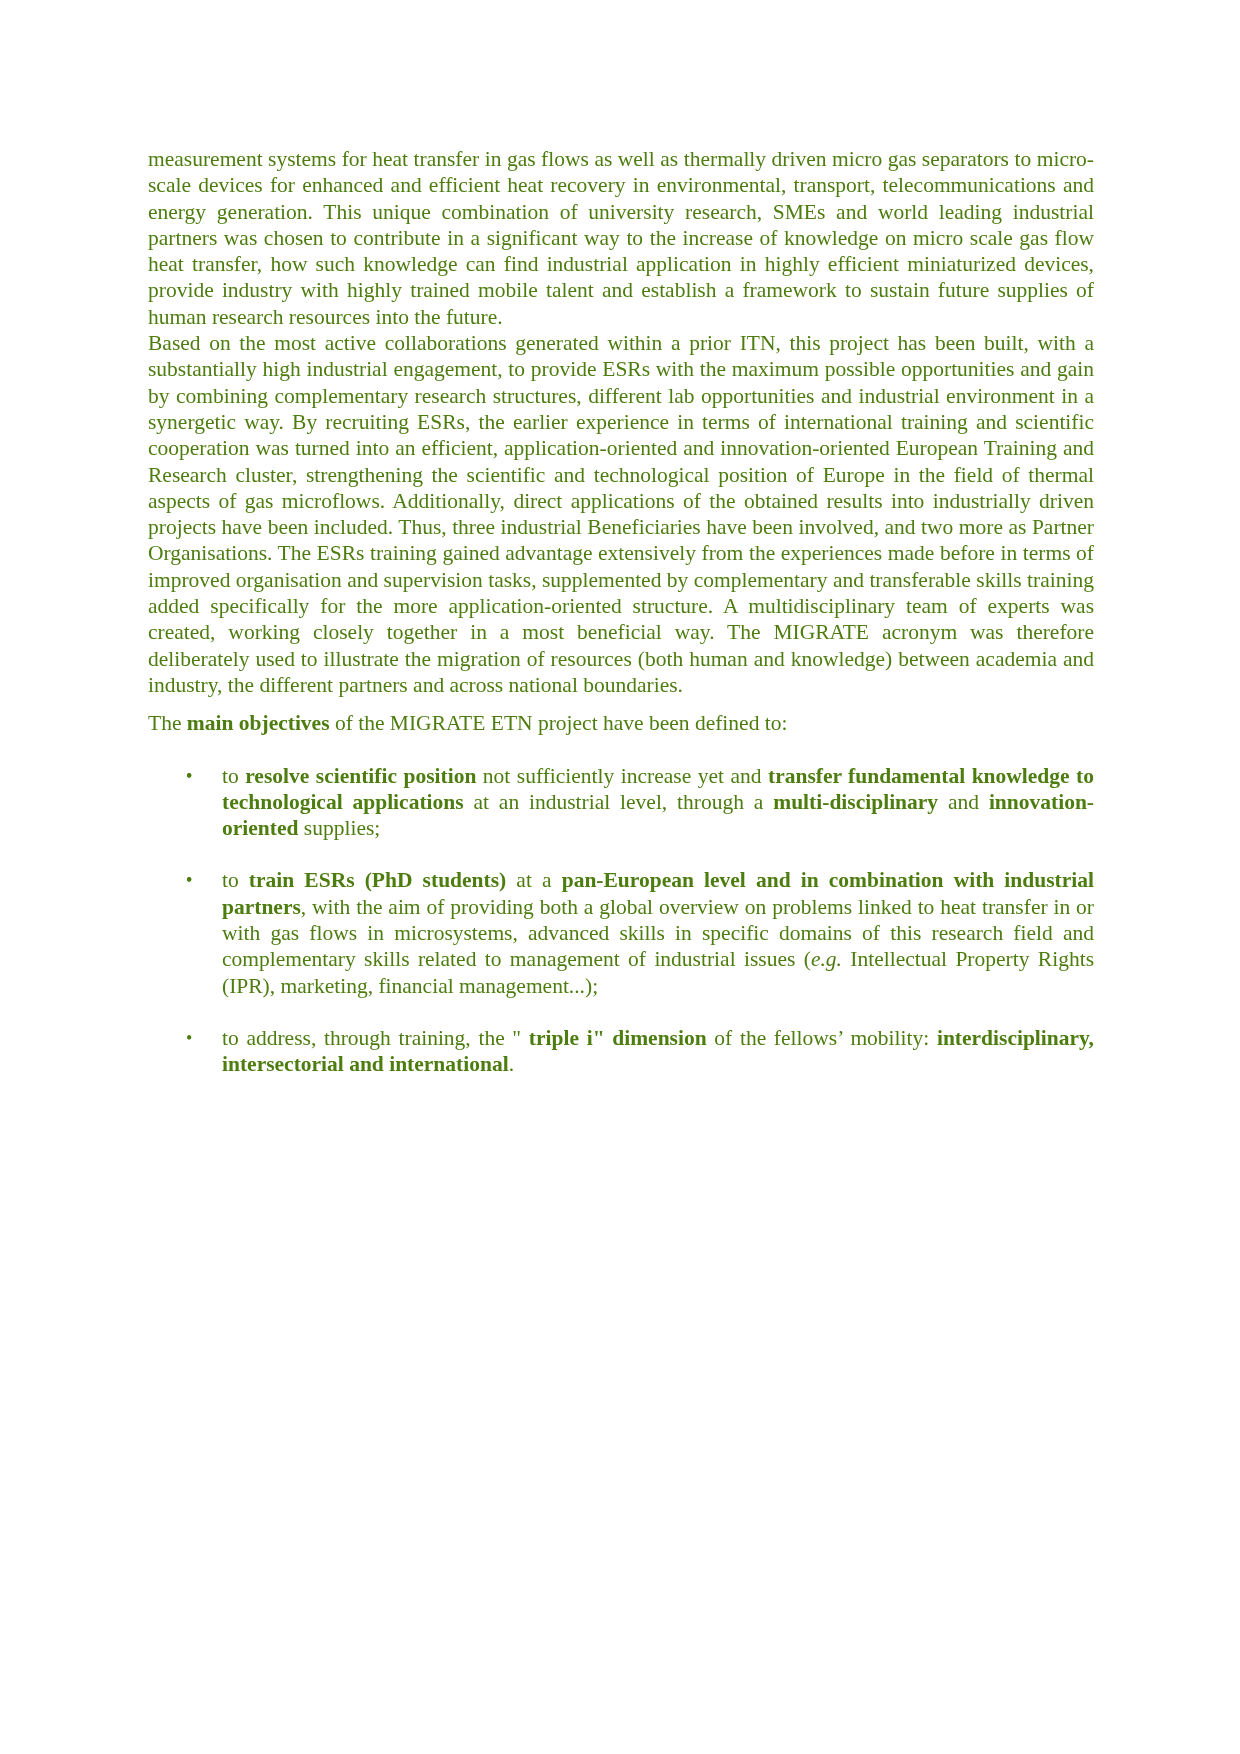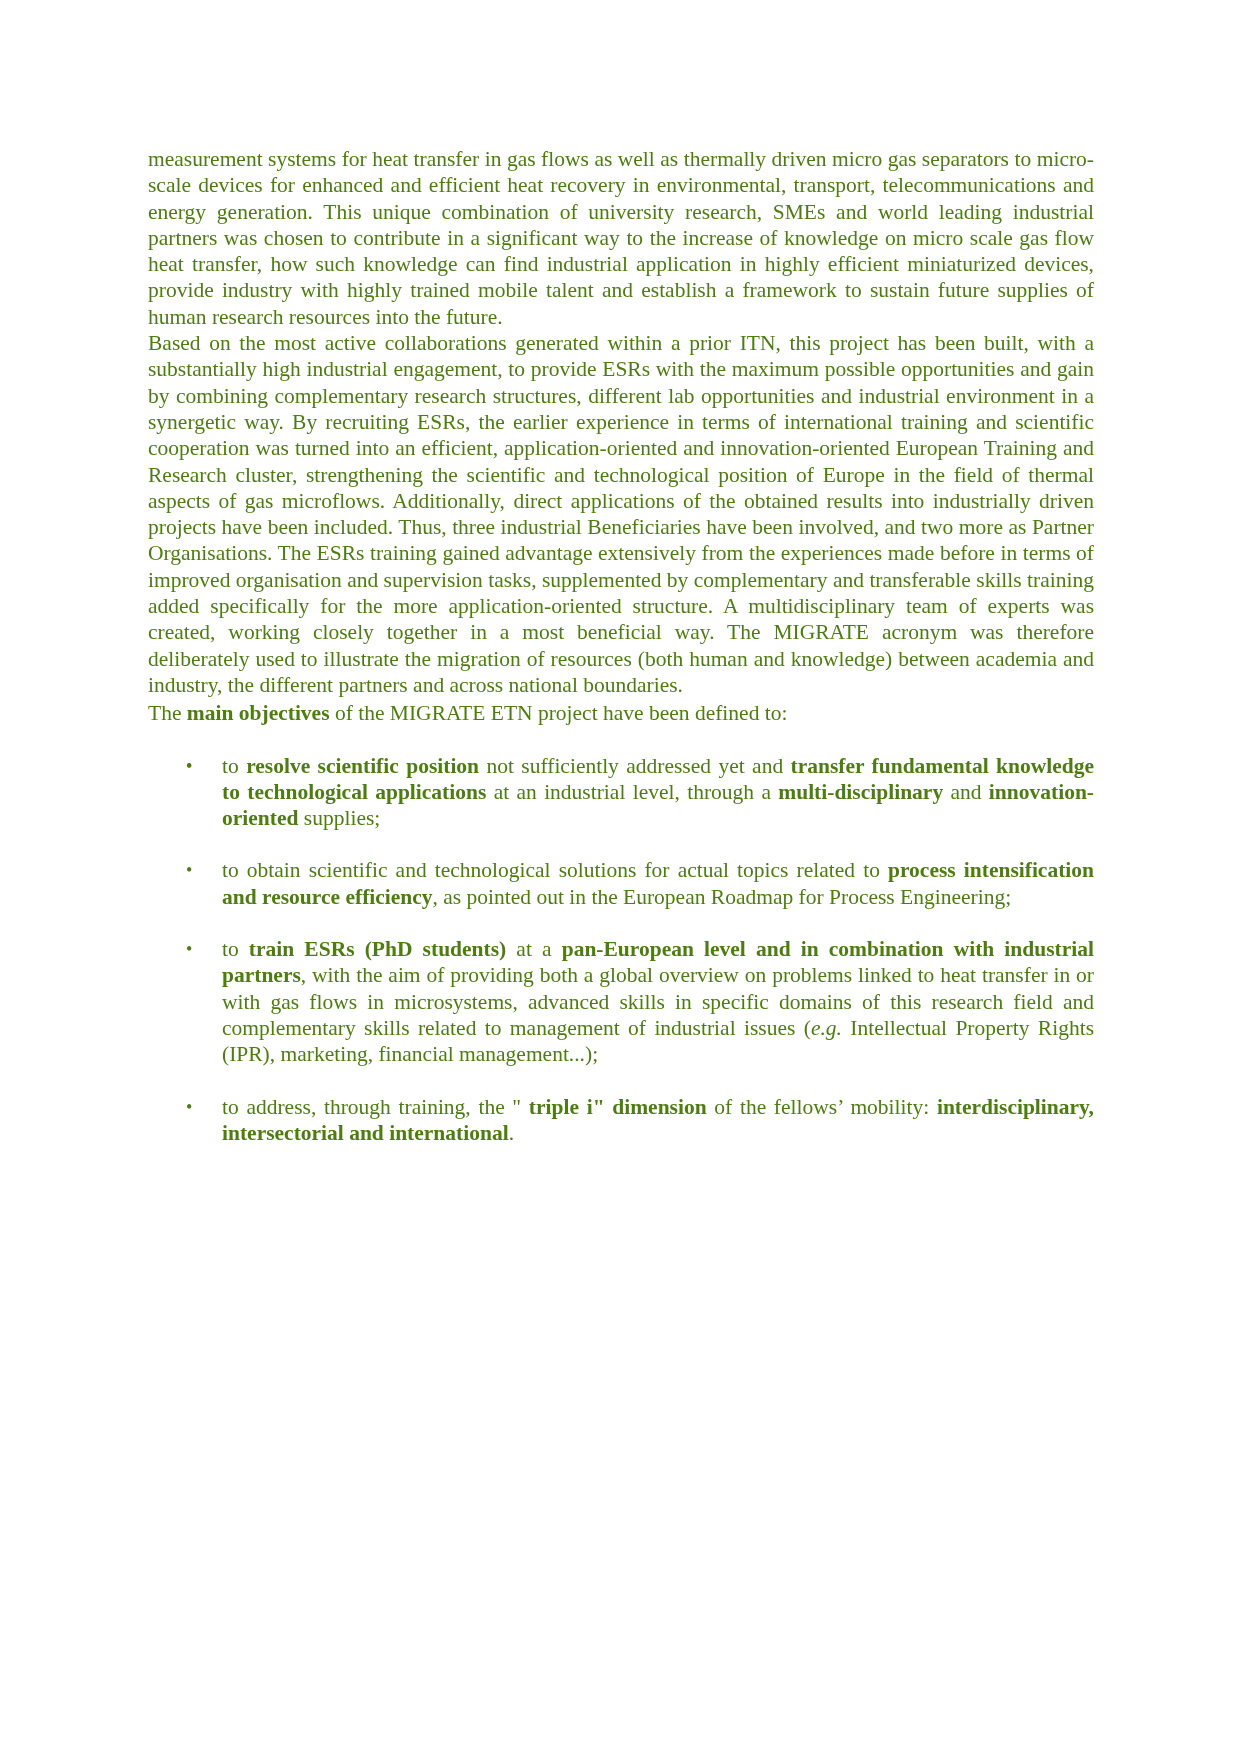--- a/index.html
+++ b/index.html
@@ -21,21 +21,21 @@
     font-family: "Liberation Serif", "DejaVu Serif", serif;
     font-size: 21.5px;
     line-height: 26.3px;
     color: #4d7c0f;
   }
   .para {
     margin: 0;
     text-align: justify;
   }
   .para.spaced {
-    margin-top: 2px;
+    margin-top: 12px;
   }
   .objectives-list {
     list-style: none;
     margin: 18px 0 0 0;
     padding: 0;
   }
   .objective-item {
     position: relative;
     padding-left: 74px;
     margin: 0 0 26px 0;
@@ -57,25 +57,24 @@
   <p class="para"><span>measurement systems for heat transfer in gas flows as well as thermally driven micro gas separators to micro-scale devices for enhanced and efficient heat recovery in environmental, transport, telecommunications and energy generation. This unique combination of university research, SMEs and world leading industrial partners was chosen to contribute in a significant way to the increase of knowledge on micro scale gas flow heat transfer, how such knowledge can find industrial application in highly efficient miniaturized devices, provide industry with highly trained mobile talent and establish a framework to sustain future supplies of human research resources into the future.</span></p>
   <p class="para"><span>Based on the most active collaborations generated within a prior ITN, this project has been built, with a substantially high industrial engagement, to provide ESRs with the maximum possible opportunities and gain by combining complementary research structures, different lab opportunities and industrial environment in a synergetic way. By recruiting ESRs, the earlier experience in terms of international training and scientific cooperation was turned into an efficient, application-oriented and innovation-oriented European Training and Research cluster, strengthening the scientific and technological position of Europe in the field of thermal aspects of gas microflows. Additionally, direct applications of the obtained results into industrially driven projects have been included. Thus, three industrial Beneficiaries have been involved, and two more as Partner Organisations. The ESRs training gained advantage extensively from the experiences made before in terms of improved organisation and supervision tasks, supplemented by complementary and transferable skills training added specifically for the more application-oriented structure. A multidisciplinary team of experts was created, working closely together in a most beneficial way. The MIGRATE acronym was therefore deliberately used to illustrate the migration of resources (both human and knowledge) between academia and industry, the different partners and across national boundaries.</span></p>
   <p class="para spaced"><span>The </span><b>main objectives</b><span> of the MIGRATE ETN project have been defined to:</span></p>
 
   <ul class="objectives-list">
     <li class="objective-item">
       <span class="bullet">•</span>
     </li>
     <li class="objective-item">
       <span class="bullet">•</span>
-      <span><span>to </span><b>resolve scientific position</b><span> not sufficiently addressed yet and </span><b>transfer fundamental knowledge to technological applications</b><span> at an industrial level, through a </span><b>multi-disciplinary</b><span> and </span><b>innovation-oriented</b><span> supplies;</span></span>
+      <span><span>to </span><b>resolve scientific position</b><span> not sufficiently increase yet and </span><b>transfer fundamental knowledge to technological applications</b><span> at an industrial level, through a </span><b>multi-disciplinary</b><span> and </span><b>innovation-oriented</b><span> supplies;</span></span>
     </li>
     <li class="objective-item">
       <span class="bullet">•</span>
-      <span><span>to obtain scientific and technological solutions for actual topics related to </span><b>process intensification and resource efficiency</b><span>, as pointed out in the European Roadmap for Process Engineering;</span></span>
     </li>
     <li class="objective-item">
       <span class="bullet">•</span>
       <span><span>to </span><b>train ESRs (PhD students)</b><span> at a </span><b>pan-European level and in combination with industrial partners</b><span>, with the aim of providing both a global overview on problems linked to heat transfer in or with gas flows in microsystems, advanced skills in specific domains of this research field and complementary skills related to management of industrial issues (</span><i>e.g.</i><span> Intellectual Property Rights (IPR), marketing, financial management...);</span></span>
     </li>
     <li class="objective-item">
       <span class="bullet">•</span>
       <span><span>to address, through training, the " </span><b>triple i" dimension</b><span> of the fellows’ mobility: </span><b>interdisciplinary, intersectorial and international</b><span>.</span></span>
     </li>
   </ul>

